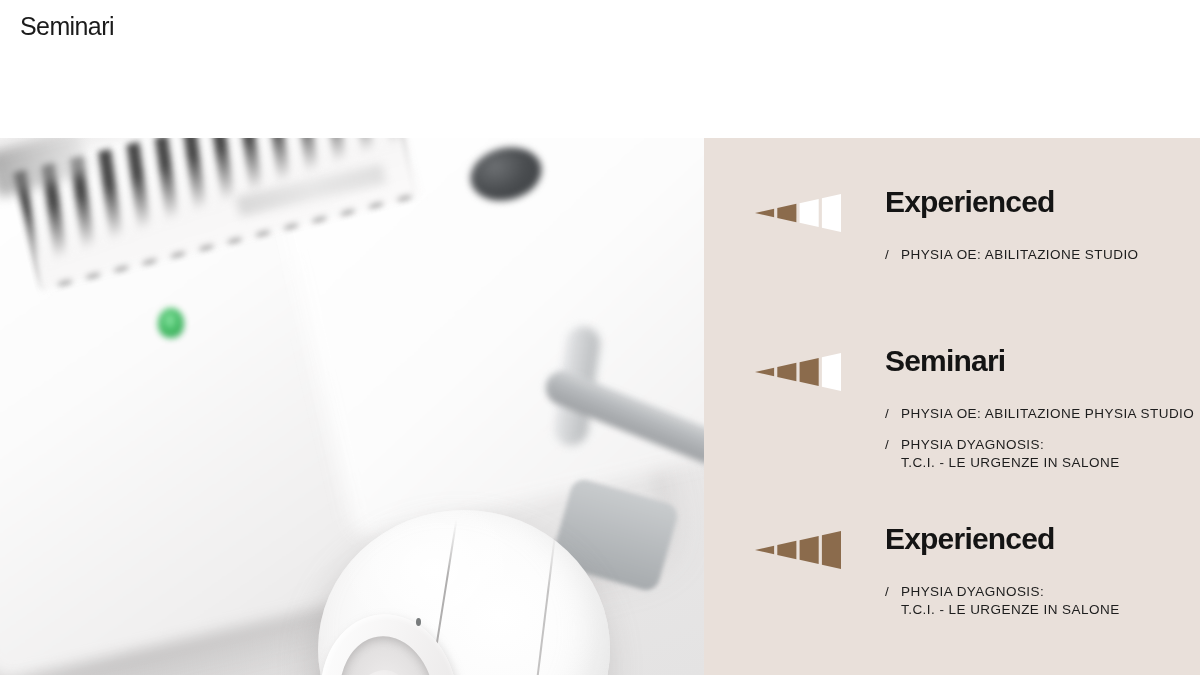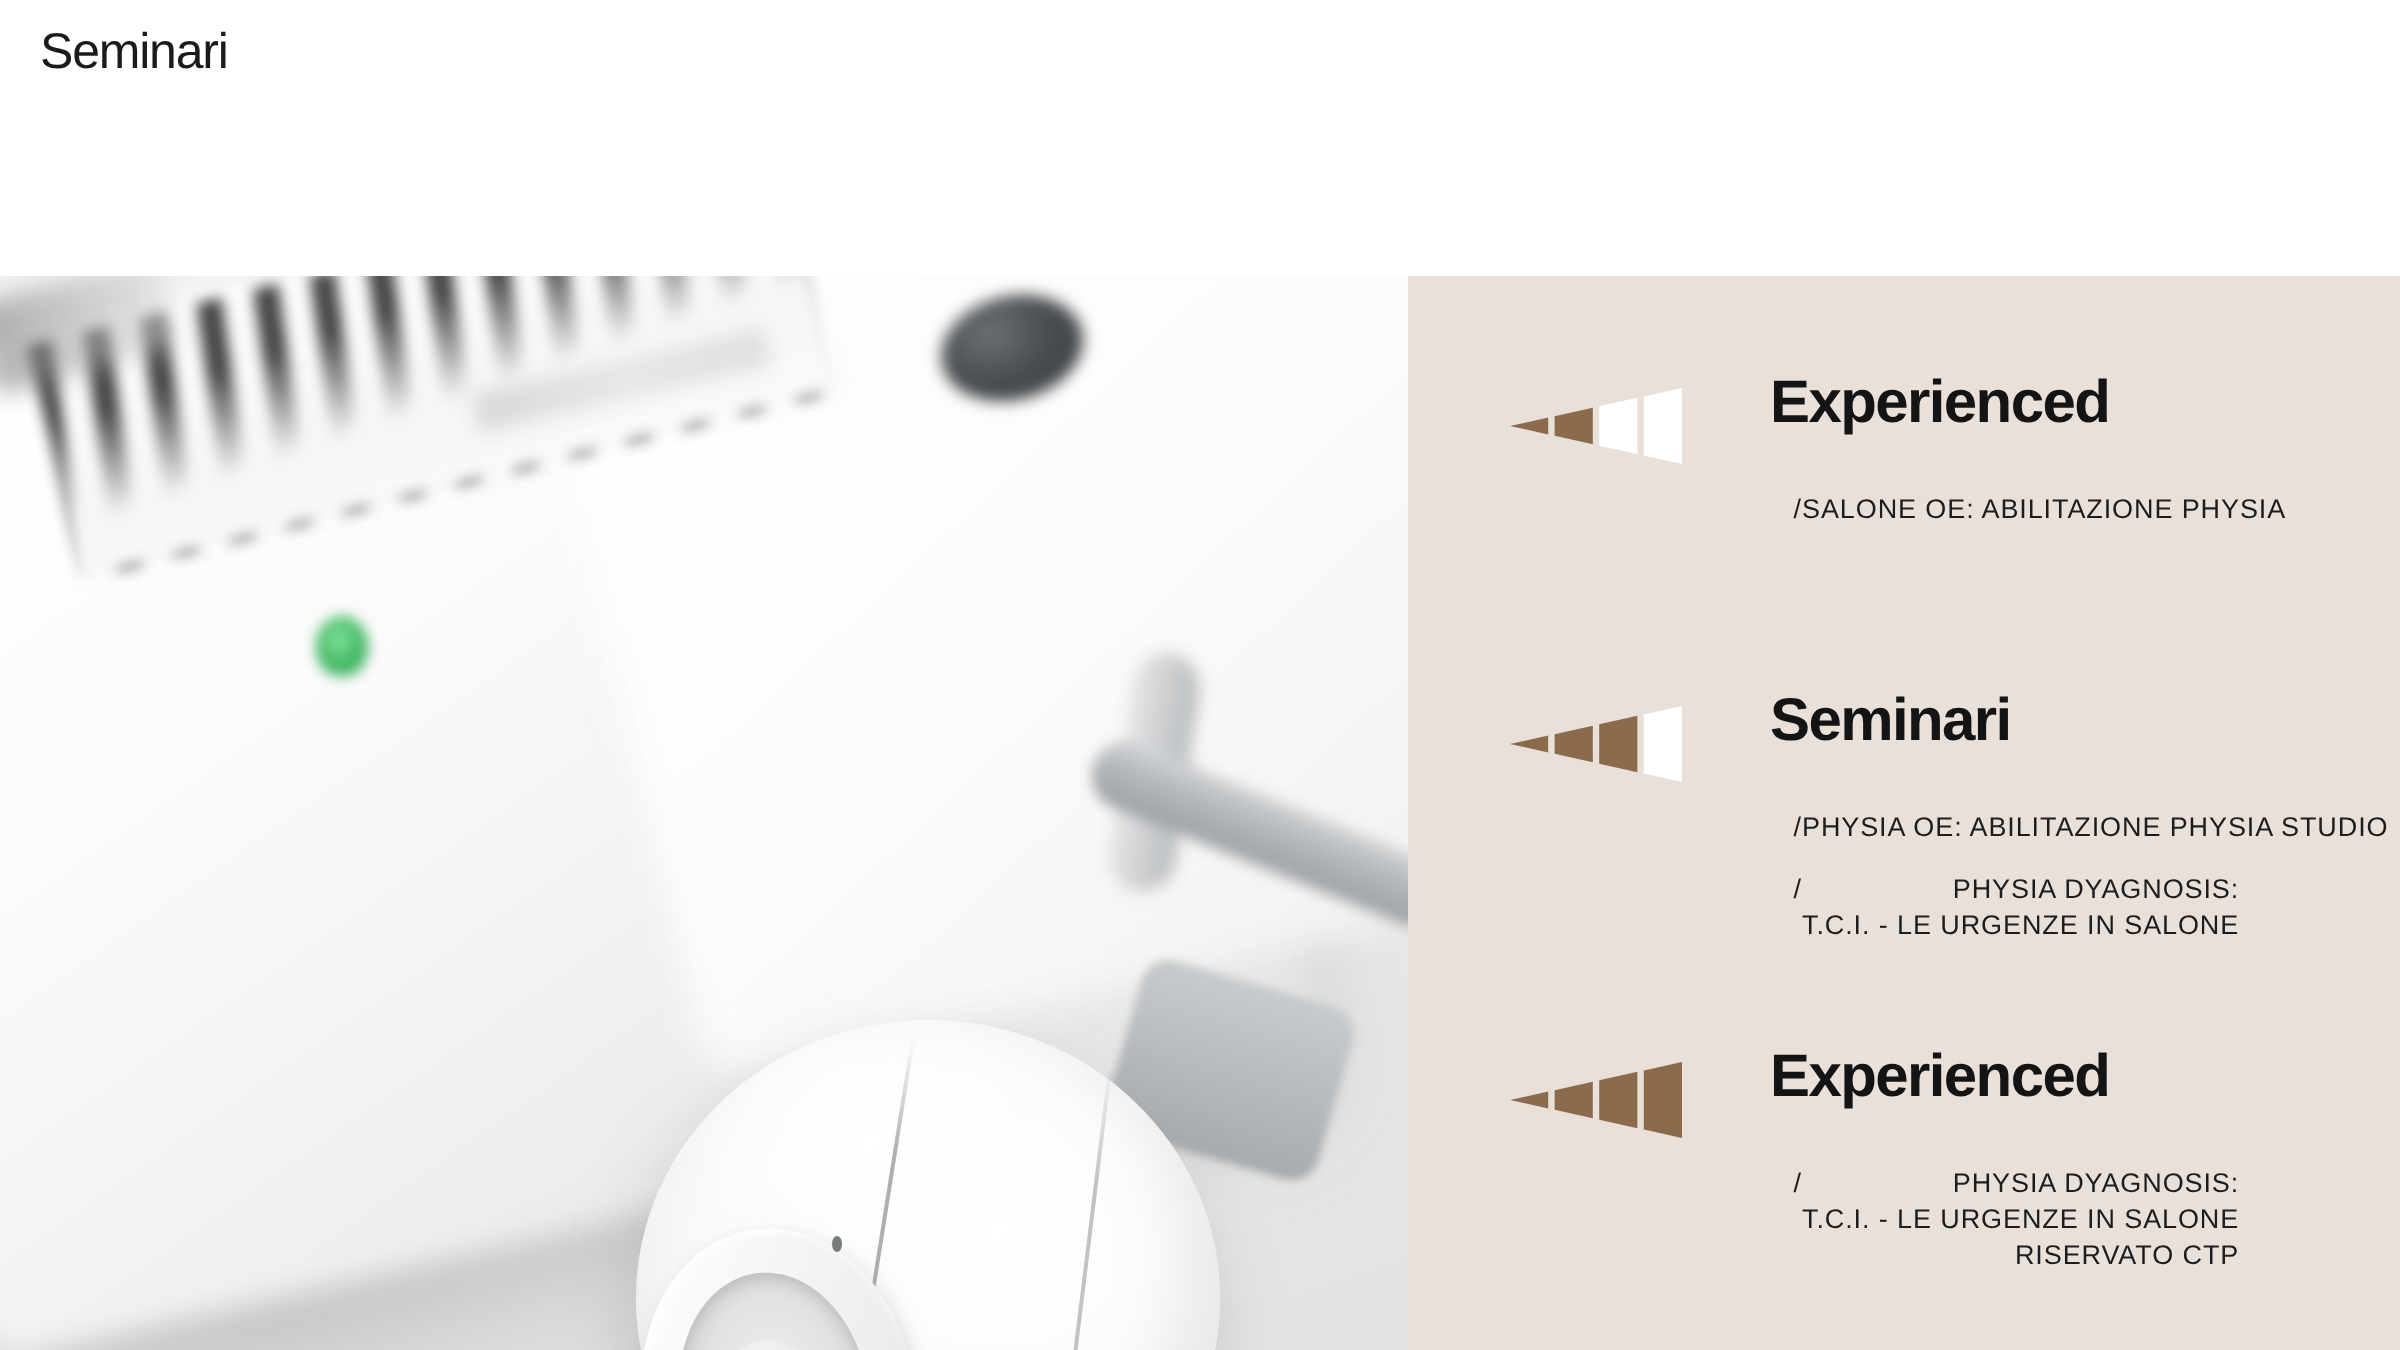--- a/index.html
+++ b/index.html
@@ -163,21 +163,21 @@
     position:absolute; width:5px; height:8px; border-radius:50%;
     background:#55585a; opacity:.78;
   }
   #dot1 { left:98px; top:108px; }
 
   
   #panel {
     position:absolute; left:704px; top:138px; width:496px; height:537px;
     background:#e9e0da;
   }
-  .tier { position:absolute; left:0; width:496px;text-align:right; }
+  .tier { position:absolute; left:0; width:496px; }
   #tier-0 { top:48px; }
   #tier-1 { top:207px; }
   #tier-2 { top:385px; }
 
   .tier-head { position:relative; height:52px; }
 
   .arrow { position:absolute; left:51px; top:8px; width:86px; height:38px; }
   .arrow svg { display:block; }
 
   .tier-title {
@@ -241,21 +241,21 @@
             <polygon points="44.6,9.146511627906976 63.7,4.926744186046511 63.7,33.07325581395349 44.6,28.853488372093025" fill="#ffffff"></polygon>
             <polygon points="66.9,4.219767441860464 86,0 86,38 66.9,33.78023255813954" fill="#ffffff"></polygon>
           </svg>
         </div>
       <div class="tier-title">Experienced</div>
     </div>
     <div class="tier-list">
         <div class="tier-item">
           <span class="slash">/</span>
           <span class="item-lines">
-            <span>SALONE OE: ABILITAZIONE PHYSIA</span>
+            <span>PHYSIA OE: ABILITAZIONE STUDIO</span>
           </span>
         </div>
       </div>
   </div>
 
   <div class="tier" id="tier-1">
     <div class="tier-head">
       <div class="arrow">
           <svg width="86" height="38" viewBox="0 0 86 38">
             <polygon points="0,19 19.1,14.780232558139534 19.1,23.219767441860466 0,19" fill="#8b6b4c"></polygon>
@@ -294,19 +294,18 @@
           </svg>
         </div>
       <div class="tier-title">Experienced</div>
     </div>
     <div class="tier-list">
         <div class="tier-item">
           <span class="slash">/</span>
           <span class="item-lines">
             <span>PHYSIA DYAGNOSIS:</span>
             <span>T.C.I. - LE URGENZE IN SALONE</span>
-            <span>RISERVATO CTP</span>
           </span>
         </div>
       </div>
   </div>
 
 </div>
 
 </body></html>

